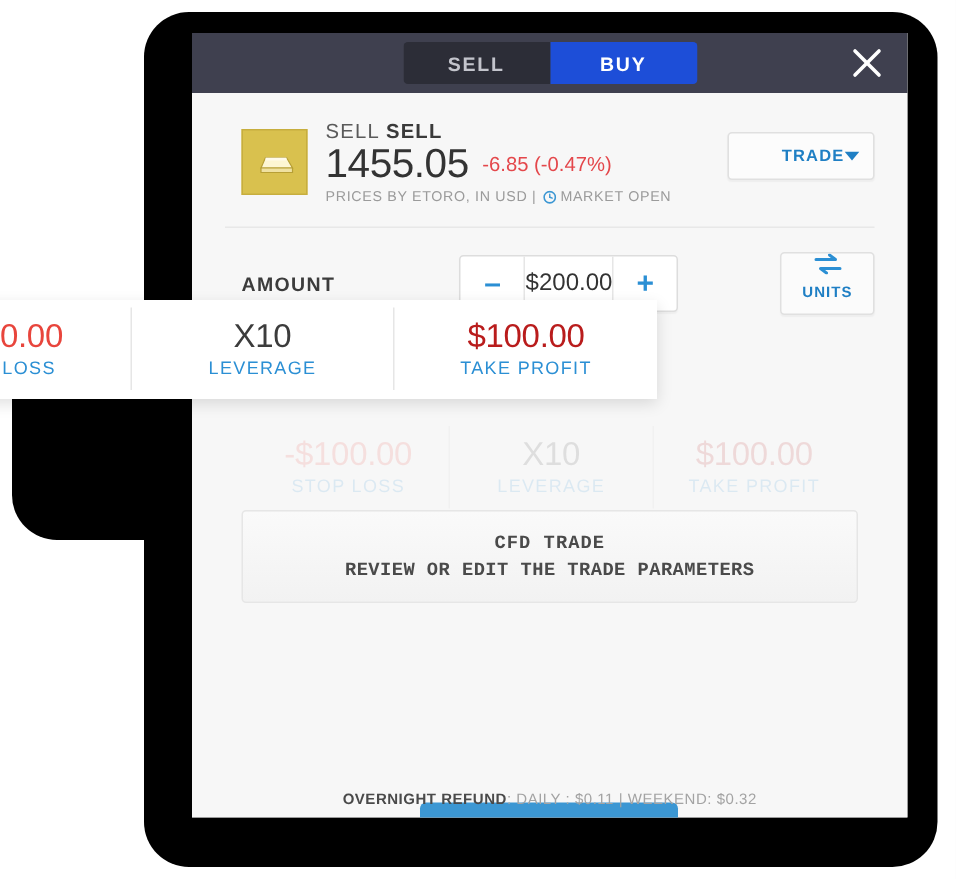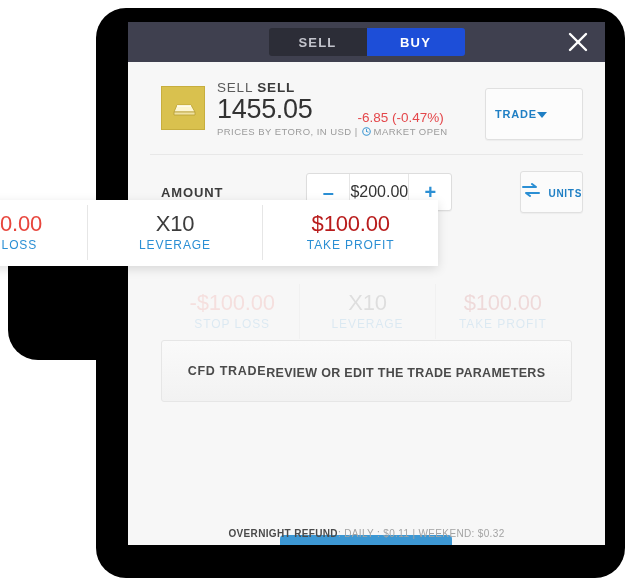--- a/index.html
+++ b/index.html
@@ -126,23 +126,22 @@
     flex: 1 1 auto;
   }
   #asset-name {
     font-size: 13.5px;
     color: #5a5a5a;
     letter-spacing: 0.8px;
   }
   #asset-name .bold { font-weight: bold; color: #3a3a3a; }
   #asset-price-line {
     display: flex;
-    align-items: flex-end;
+    align-items: center;
     margin-top: -1px;
-    gap: 36px;
   }
   #asset-price {
     font-size: 27px;
     color: #333333;
     letter-spacing: -0.3px;
   }
   #asset-change {
     font-size: 13.5px;
     color: #e4474b;
     margin-left: 9px;
@@ -162,22 +161,22 @@
   #trade-dropdown {
     flex: 0 0 auto;
     width: 78px;
     height: 30px;
     background: #fcfcfc;
     border: 1px solid #e0e0e0;
     border-radius: 3px;
     margin-top: 8px;
     display: flex;
     align-items: center;
-    justify-content: flex-start;
-    padding: 10px 9px;
+    justify-content: flex-end;
+    padding: 0 9px;
     cursor: pointer;
     box-shadow: 0 1px 1px rgba(0,0,0,0.04);
   }
   #trade-dropdown-label {
     font-size: 11px;
     font-weight: bold;
     color: #1f7fc4;
     letter-spacing: 0.8px;
   }
 
@@ -236,23 +235,23 @@
     cursor: text;
   }
   #units-button {
     width: 66px;
     height: 40px;
     margin-left: 22px;
     background: #fbfbfb;
     border: 1px solid #e0e0e0;
     border-radius: 3px;
     display: flex;
-    flex-direction: row;
-    align-items: center;
-    justify-content: space-between;
+    flex-direction: column;
+    align-items: center;
+    justify-content: flex-start;
     cursor: pointer;
     box-shadow: 0 1px 1px rgba(0,0,0,0.04);
   }
   #units-label {
     font-size: 10px;
     font-weight: bold;
     color: #1f7fc4;
     letter-spacing: 0.7px;
     margin-top: 2px;
   }
@@ -307,24 +306,25 @@
   #cfd-box {
     position: absolute;
     left: 33px;
     top: 278px;
     width: 409px;
     height: 60px;
     border: 1px solid #e6e6e6;
     border-radius: 3px;
     background: linear-gradient(#fafafa, #f2f2f2);
     display: flex;
-    flex-direction: row;
-    align-items: center;
-    justify-content: center;
-    cursor: pointer;
+    flex-direction: column;
+    align-items: center;
+    justify-content: center;
+    cursor: pointer;
+    font-family: Liberation Mono, monospace;
   }
   #cfd-title {
     font-size: 12.5px;
     font-weight: bold;
     color: #4a4a4a;
     letter-spacing: 0.7px;
   }
   #cfd-subtitle {
     font-size: 12.5px;
     font-weight: bold;

